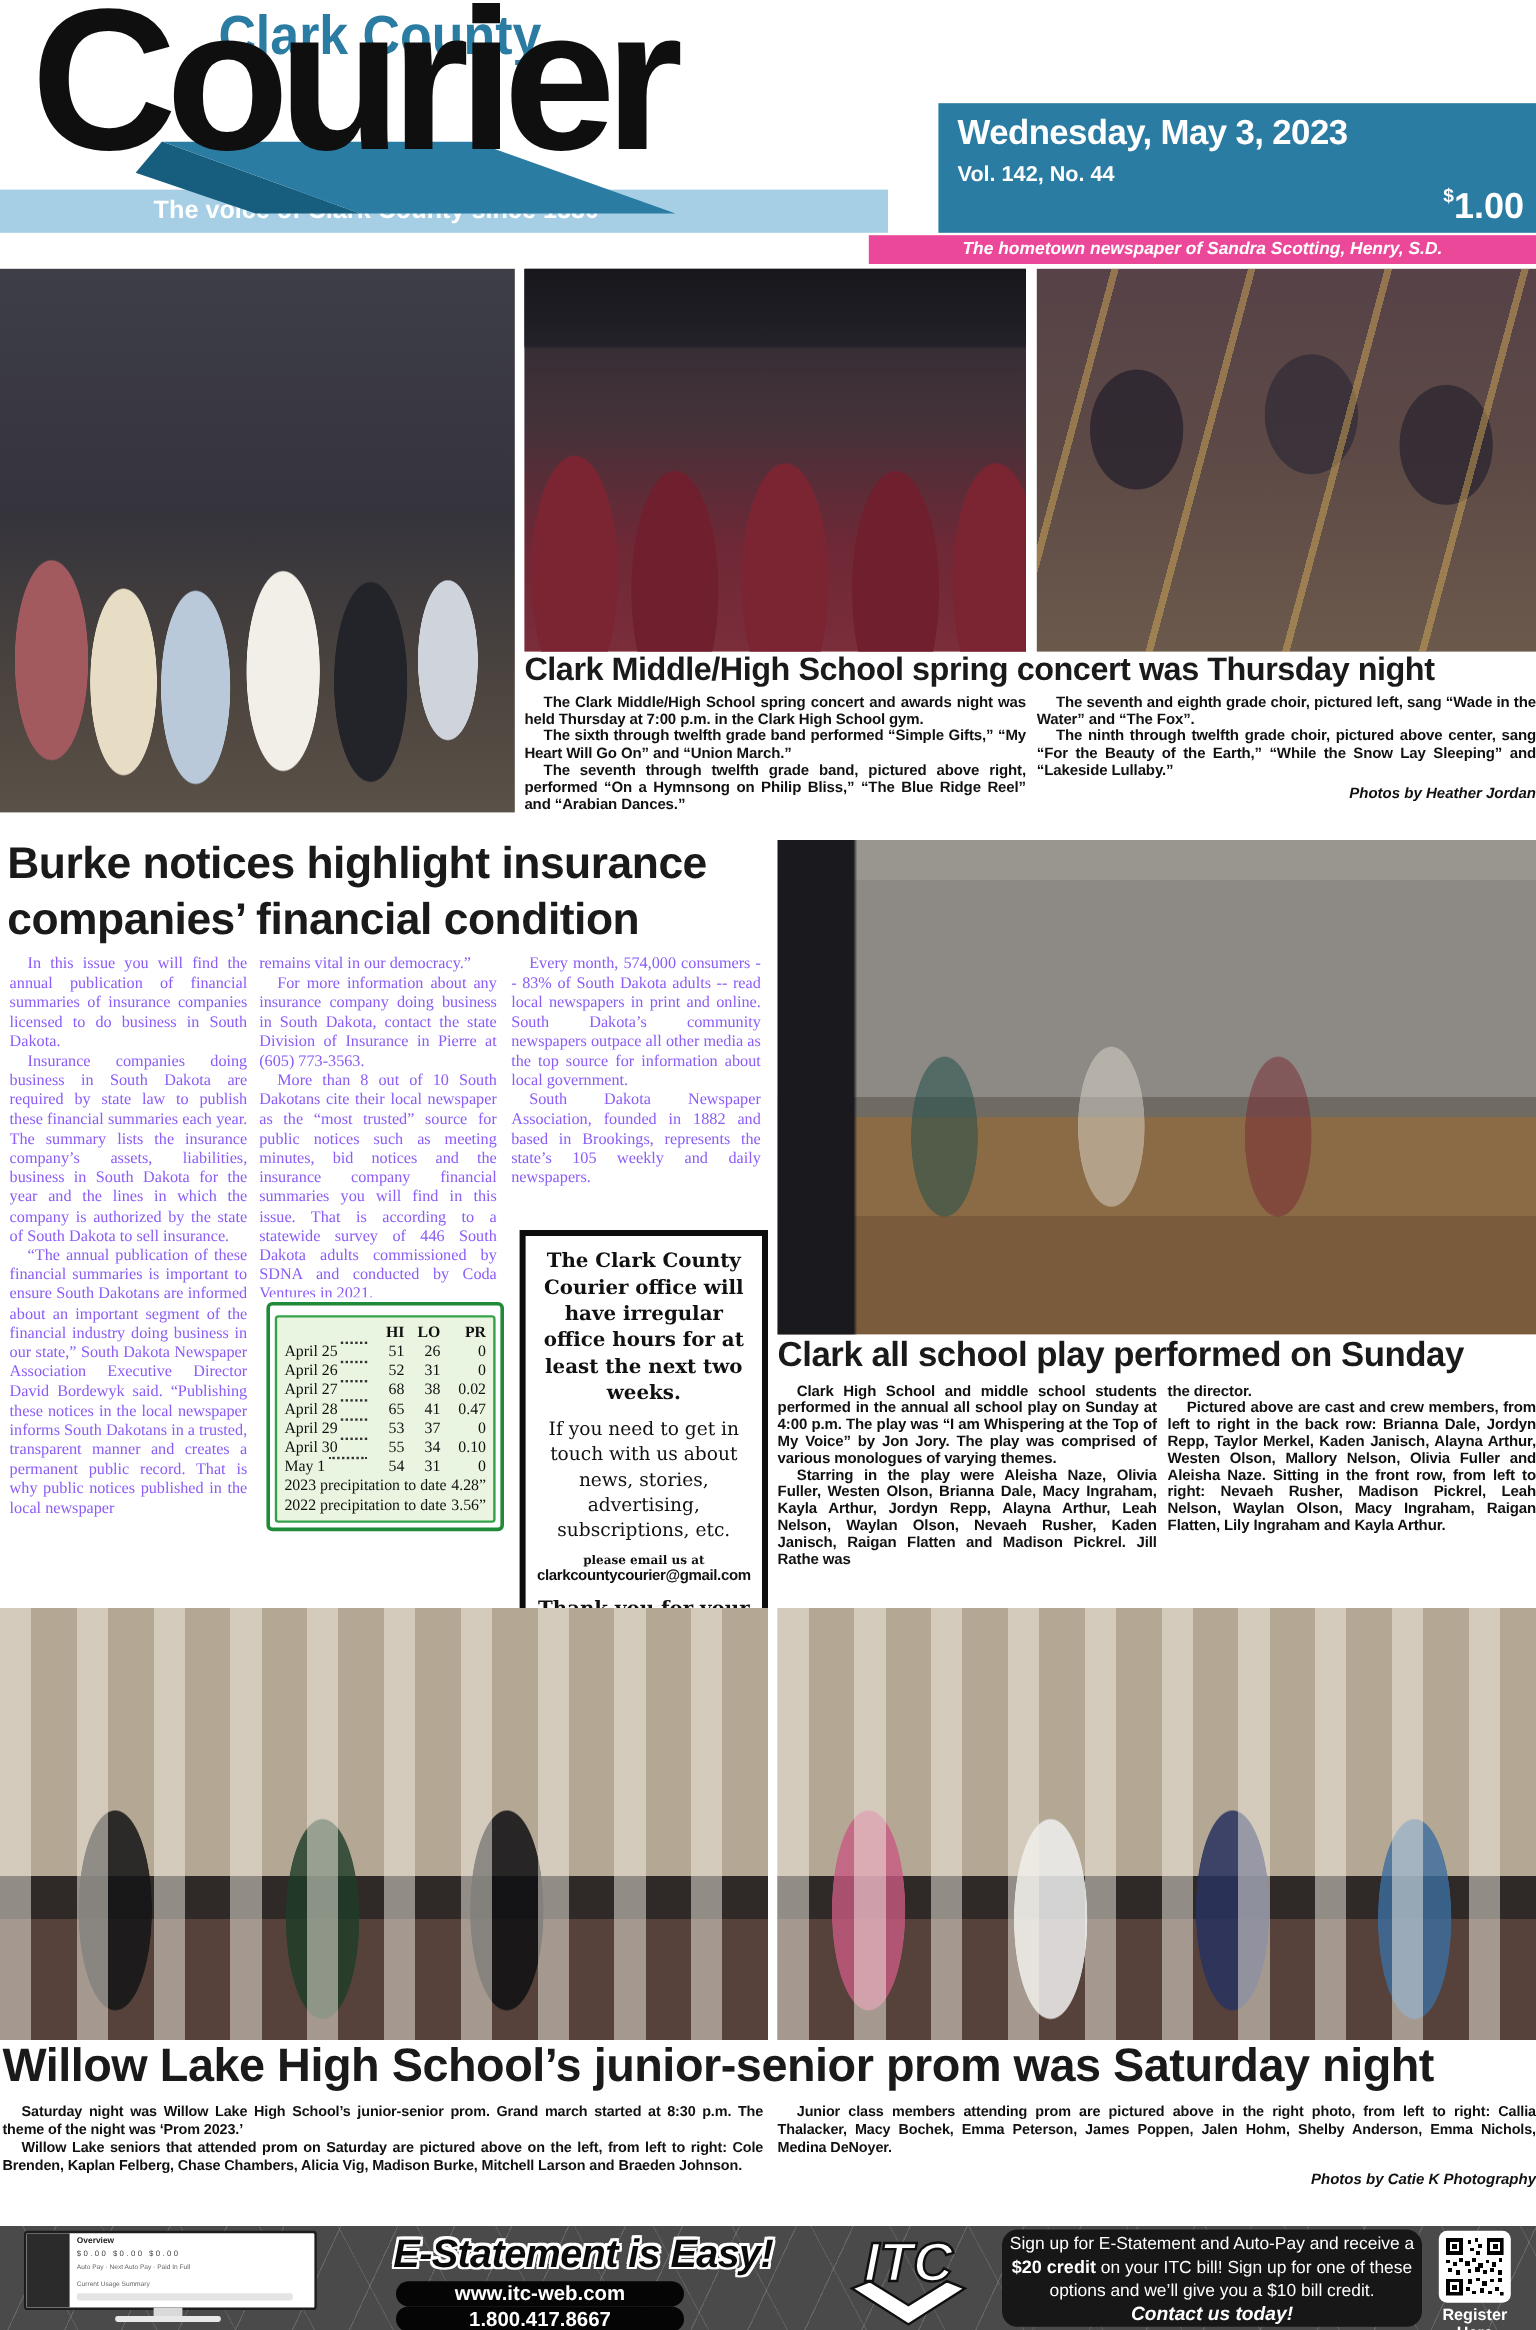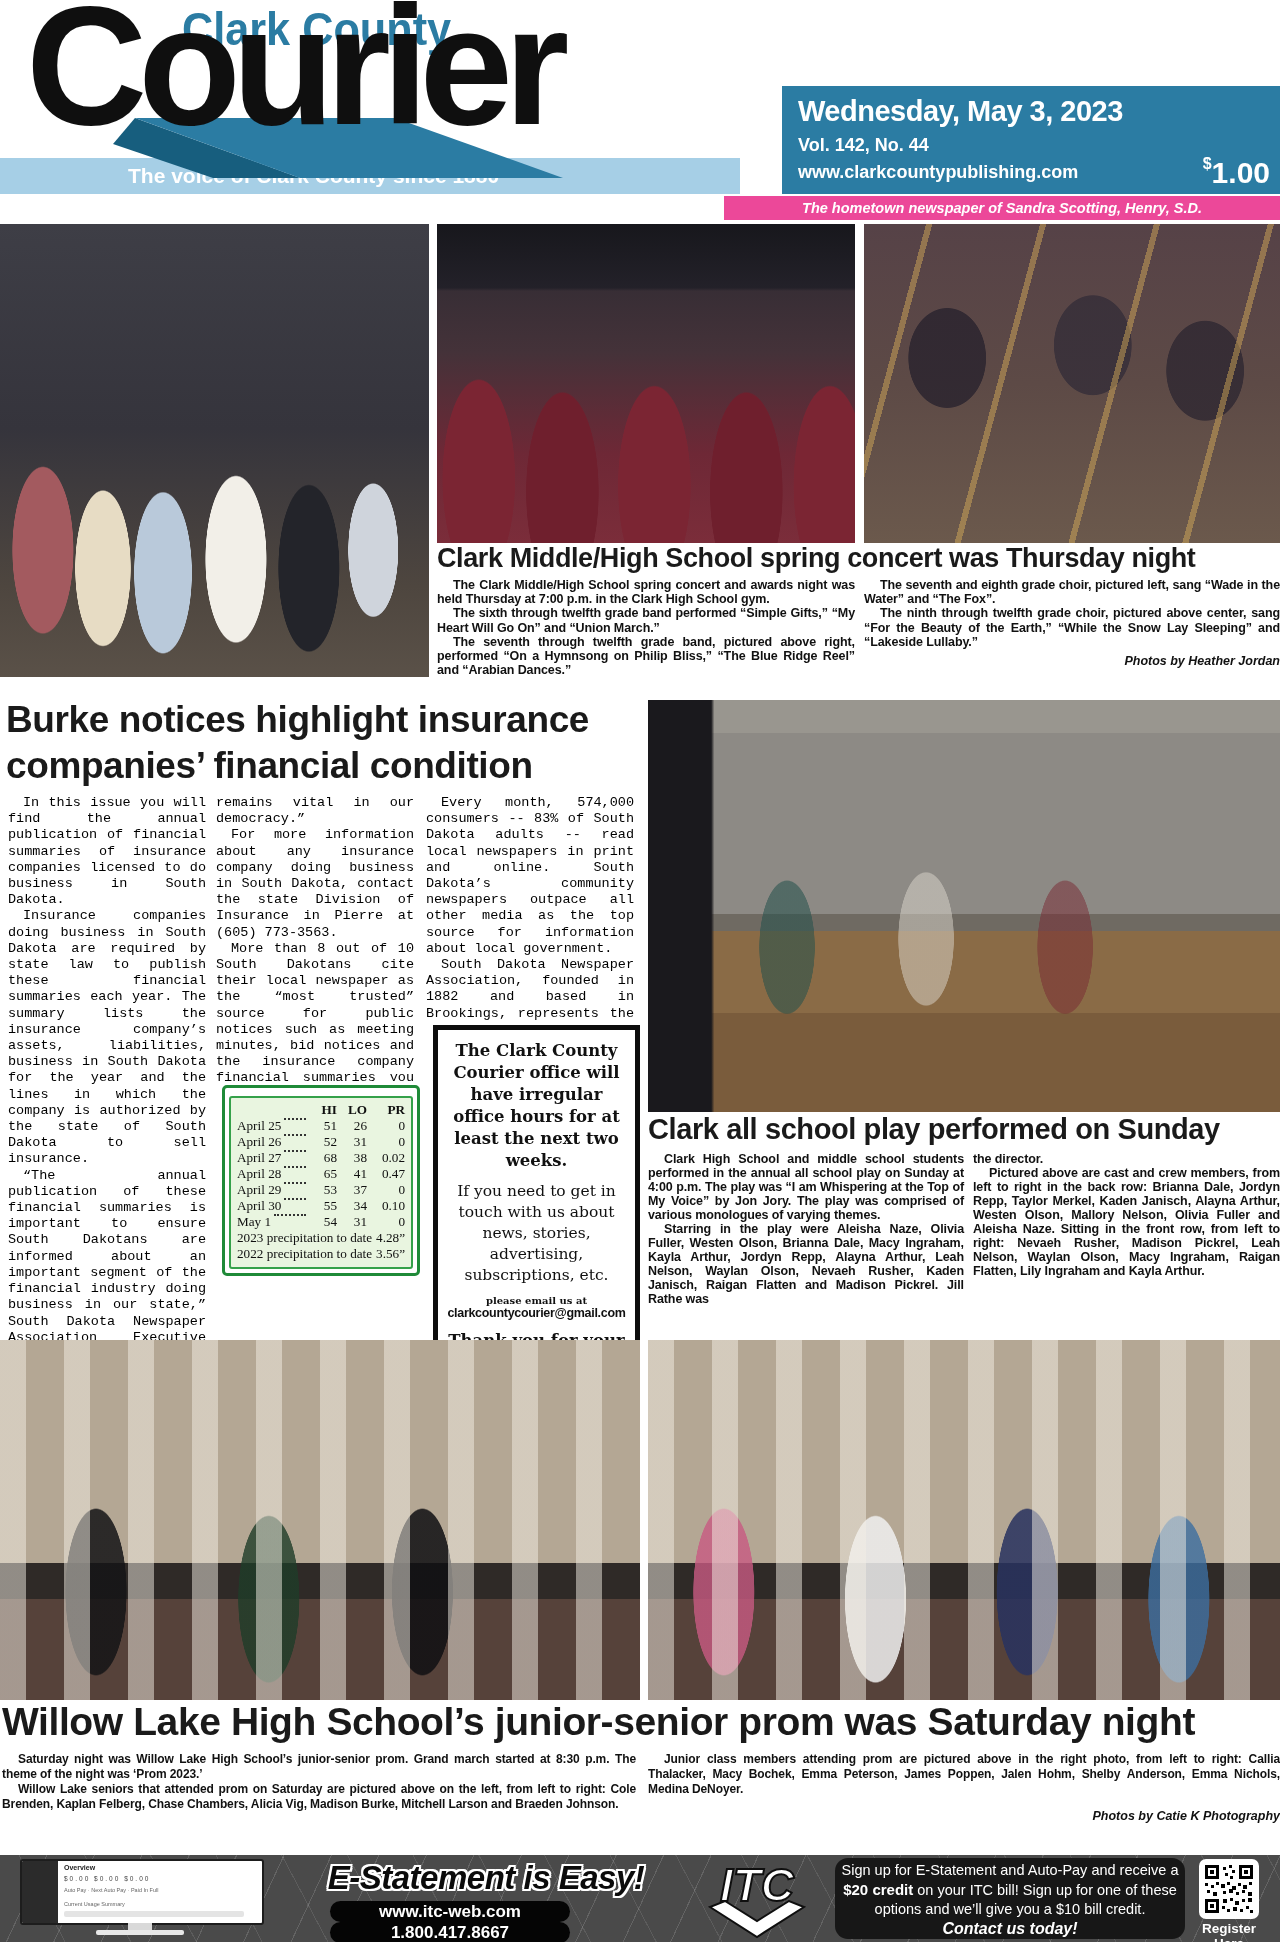--- a/index.html
+++ b/index.html
@@ -69,22 +69,22 @@
     radial-gradient(55px 150px at 60% 70%,rgba(40,50,95,.85) 0 55%,transparent 56%),
     radial-gradient(55px 150px at 84% 72%,rgba(60,110,160,.8) 0 55%,transparent 56%),
     linear-gradient(180deg,#b4a794 0 62%,#2f2a27 62% 72%,#56423a 72% 100%);}
 
   
   .hl{font-weight:800;color:#1a1a1a;letter-spacing:-.4px;line-height:1.08;}
   .sansbody p{margin:0;font-weight:bold;font-size:12.5px;line-height:14.2px;
               text-align:justify;text-indent:16px;color:#111;letter-spacing:-.1px;}
   .playbody p{font-size:12.5px;line-height:14px;}
   .prombody p{font-size:12px;line-height:15px;}
-  .serifbody p{margin:0;font-family:Liberation Mono, monospace;font-size:13.5px;line-height:16.2px;
-               text-align:justify;text-indent:15px;color:#000000;hyphens:auto;}
+  .serifbody p{margin:0;font-family:Liberation Serif, serif;font-size:13.5px;line-height:16.2px;
+               text-align:justify;text-indent:15px;color:#8b5cf6;hyphens:auto;}
   .noindent{text-indent:0 !important;}
   .credit{font-style:italic;font-weight:bold;font-size:12.5px;text-align:right;color:#111;}
 
   
   .weather{left:222px;top:1085px;width:198px;box-sizing:border-box;border:3px solid #1f8a38;
            border-radius:5px;background:#fff;padding:4px;}
   .w-header{background:#46a74a;border-radius:4px;padding:3px 4px;}
   .w-pill{background:#fff;border:2px solid #1f8a38;border-radius:999px;text-align:center;
           font-weight:bold;font-size:19px;letter-spacing:1.5px;padding:2px 0;color:#101010;}
   .w-sub{background:#c7e6b8;border-radius:3px;margin-top:3px;text-align:center;
@@ -151,21 +151,20 @@
     <svg class="abs fold" width="500" height="74" viewBox="0 0 500 74">
       <polygon points="40,0 205,60 118,60 18,26" fill="#175e7e"></polygon>
       <polygon points="40,0 300,0 468,60 205,60" fill="#2b7ca3"></polygon>
     </svg>
     <div class="abs tagline-band">
       <span>The voice of Clark County since 1880</span>
     </div>
     <div class="abs datebox">
       <div class="d1">Wednesday, May 3, 2023</div>
       <div class="d2">Vol. 142, No. 44</div>
-      <div class="d3">www.clarkcountypublishing.com</div>
       <div class="price"><sup>$</sup><span>1.00</span></div>
     </div>
     <div class="abs hometown">The hometown newspaper of Sandra Scotting, Henry, S.D.</div>
   </header>
 
   <div class="abs ph ph-left" style="left:0;top:224px;width:429px;height:453px;"></div>
   <div class="abs ph ph-center" style="left:437px;top:224px;width:418px;height:319px;"></div>
   <div class="abs ph ph-right" style="left:864px;top:224px;width:416px;height:319px;"></div>
 
   <div class="abs hl" style="left:437px;top:544px;width:843px;font-size:27px;">Clark Middle/High School spring concert was Thursday night</div>

